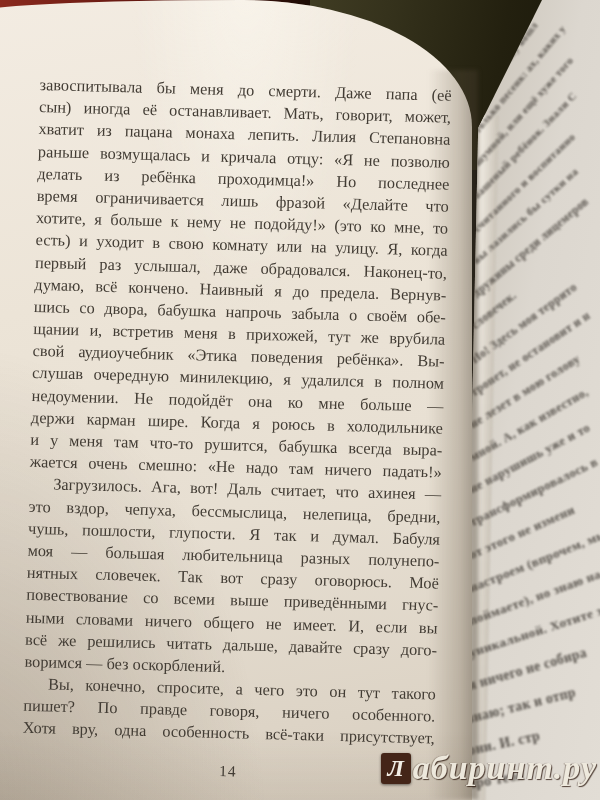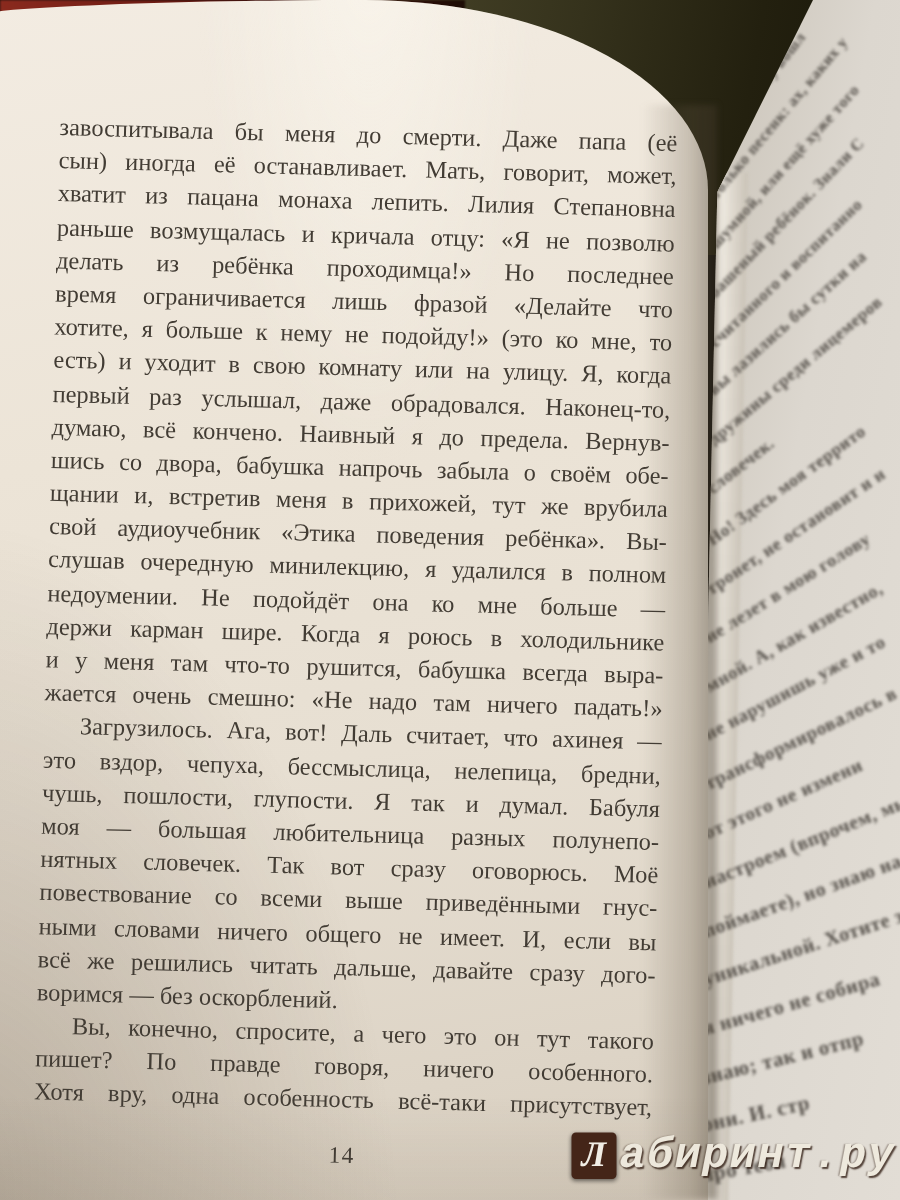--- a/index.html
+++ b/index.html
@@ -70,23 +70,22 @@
     position:absolute;right:3px;bottom:13px;display:flex;align-items:center;
     font-style:italic;font-weight:bold;z-index:30;opacity:.96;
   }
   .wm-box{
     width:30px;height:31px;margin-right:2px;border-radius:3px;
     background:var(--c-wm_box,#3f1f12);color:#f3efe7;
     display:flex;align-items:center;justify-content:center;
     font-size:24px;font-style:italic;box-shadow:0 1px 3px rgba(0,0,0,.55);
   }
   .wm-text{
-    font-size:29px;letter-spacing:1px;color:var(--c-wm_text,#efeade);
+    font-size:34px;letter-spacing:1px;color:var(--c-wm_text,#efeade);
     text-shadow:1px 1px 1px rgba(40,20,10,.8),-1px 0 1px rgba(40,20,10,.35);
-    font-family:Liberation Mono, monospace;
   }
 </style>
 </head>
 <body>
 
 <div class="photo">
 
   <div class="bg-olive"></div>
   <div class="bg-maroon"></div>
 

